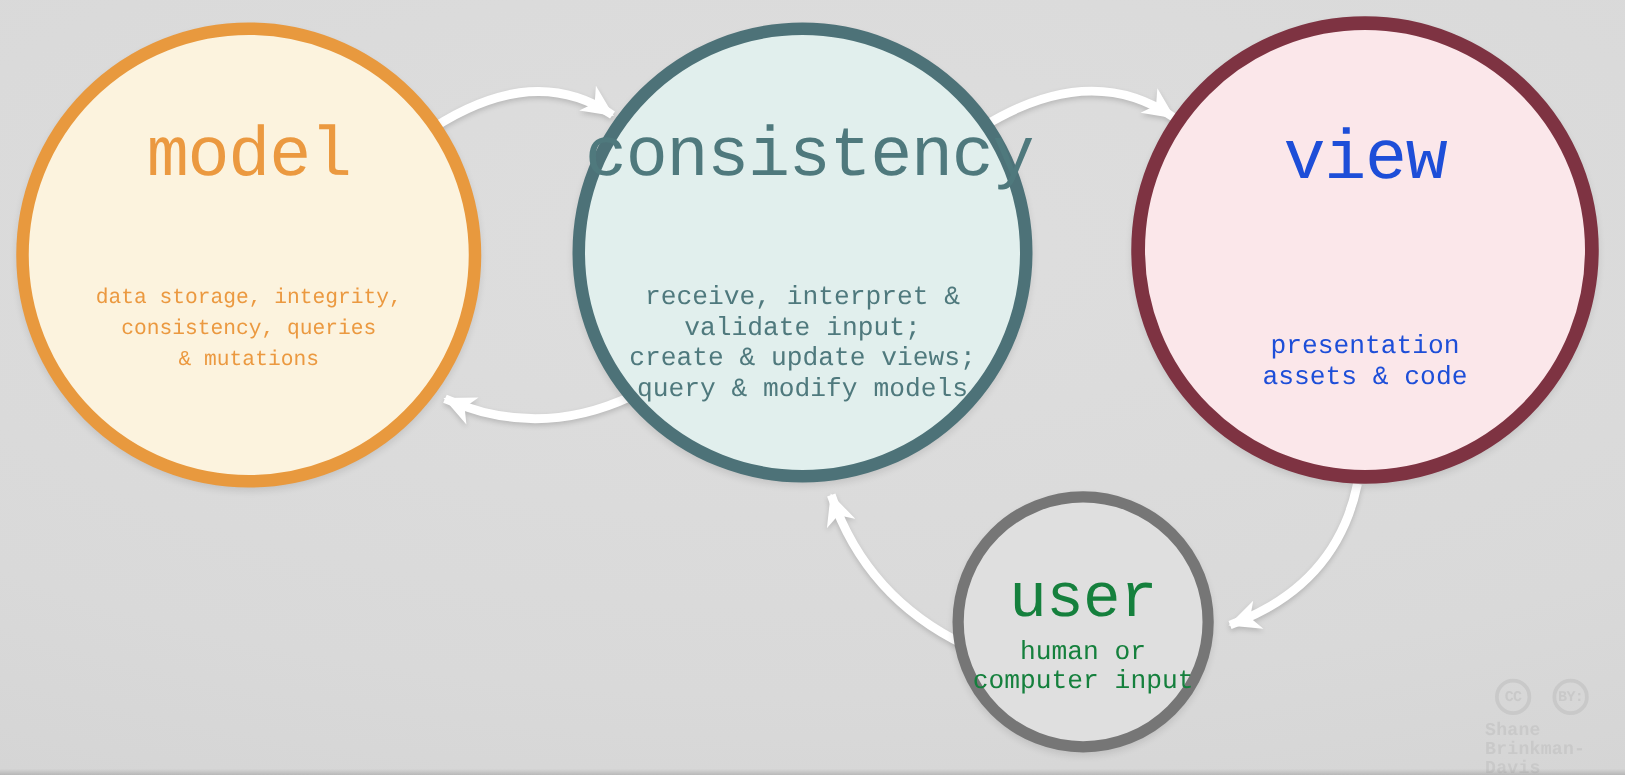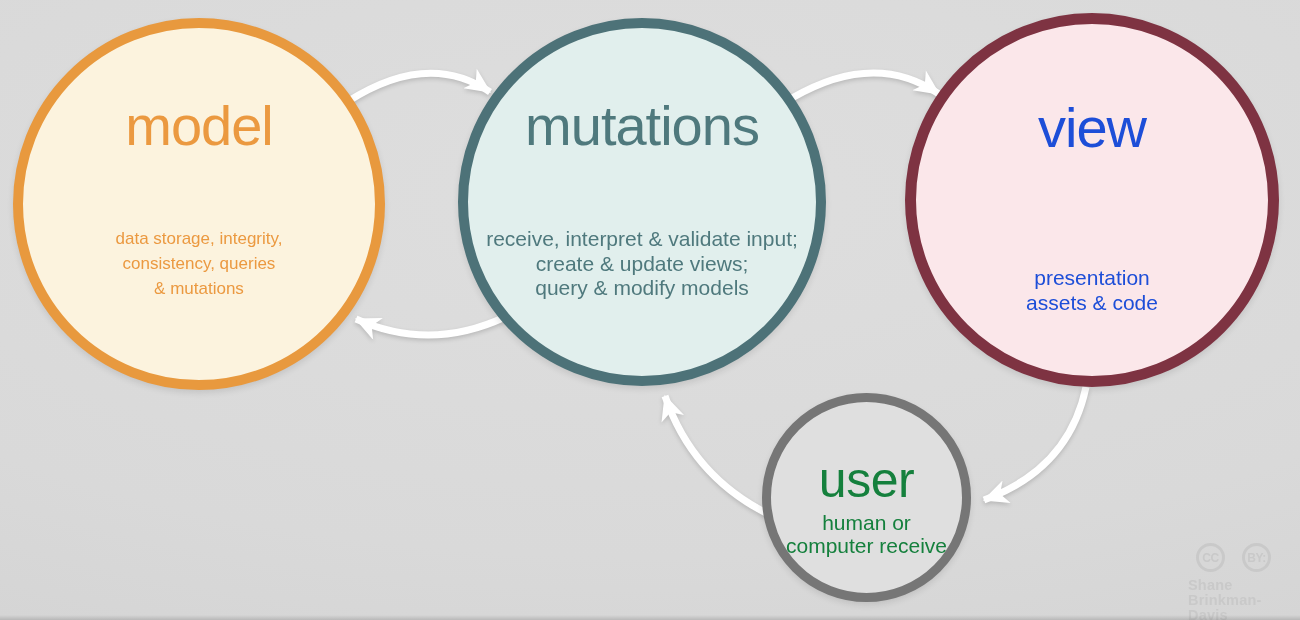--- a/index.html
+++ b/index.html
@@ -1,20 +1,20 @@
 <!DOCTYPE html>
 <html><head>
 <meta charset="utf-8">
 <style>
   html,body{margin:0;padding:0;}
   .stage{
     position:relative;
     width:1300px;height:620px;
     overflow:hidden;
-    font-family:Liberation Sans, sans-serif;
+    font-family:Liberation Mono, monospace;
     background:radial-gradient(ellipse 130% 105% at 50% 32%, #dedede 0%, #d9d9d9 55%, #d0d0d0 100%);
   }
   .stage::after{
     content:"";
     position:absolute;left:0;right:0;bottom:0;height:5px;
     background:linear-gradient(to top, rgba(0,0,0,.14), rgba(0,0,0,0));
     pointer-events:none;
   }
   svg.arrows{
     position:absolute;left:0;top:0;
@@ -92,36 +92,36 @@
   </svg>
 
   <div class="circle c-model" style="border-color: rgb(232, 153, 62); background: rgb(252, 243, 222); color: rgb(235, 153, 64);">
     <div class="title">model</div>
     <div class="desc">data storage, integrity,
 consistency, queries
 &amp; mutations</div>
   </div>
 
   <div class="circle c-controller" style="border-color: rgb(77, 114, 120); background: rgb(225, 239, 237); color: rgb(79, 121, 125);">
-    <div class="title">mutations</div>
+    <div class="title">consistency</div>
     <div class="desc">receive, interpret &amp; validate input;
 create &amp; update views;
 query &amp; modify models</div>
   </div>
 
   <div class="circle c-view" style="border-color: rgb(126, 51, 66); background: rgb(251, 231, 234); color: #1d4ed8;">
     <div class="title">view</div>
     <div class="desc">presentation
 assets &amp; code</div>
   </div>
 
   <div class="circle c-user" style="border-color: rgb(118, 118, 118); background: rgb(223, 223, 223); color: #15803d;">
     <div class="title">user</div>
     <div class="desc">human or
-computer receive</div>
+computer input</div>
   </div>
 
   <div class="credit" style="color: rgb(201, 201, 201);">
     <div class="badges">
       <span class="badge" style="border-color: rgb(201, 201, 201);">CC</span>
       <span class="badge" style="border-color: rgb(201, 201, 201);">BY:</span>
     </div>
     <div class="author">Shane
 Brinkman-Davis</div>
   </div>

